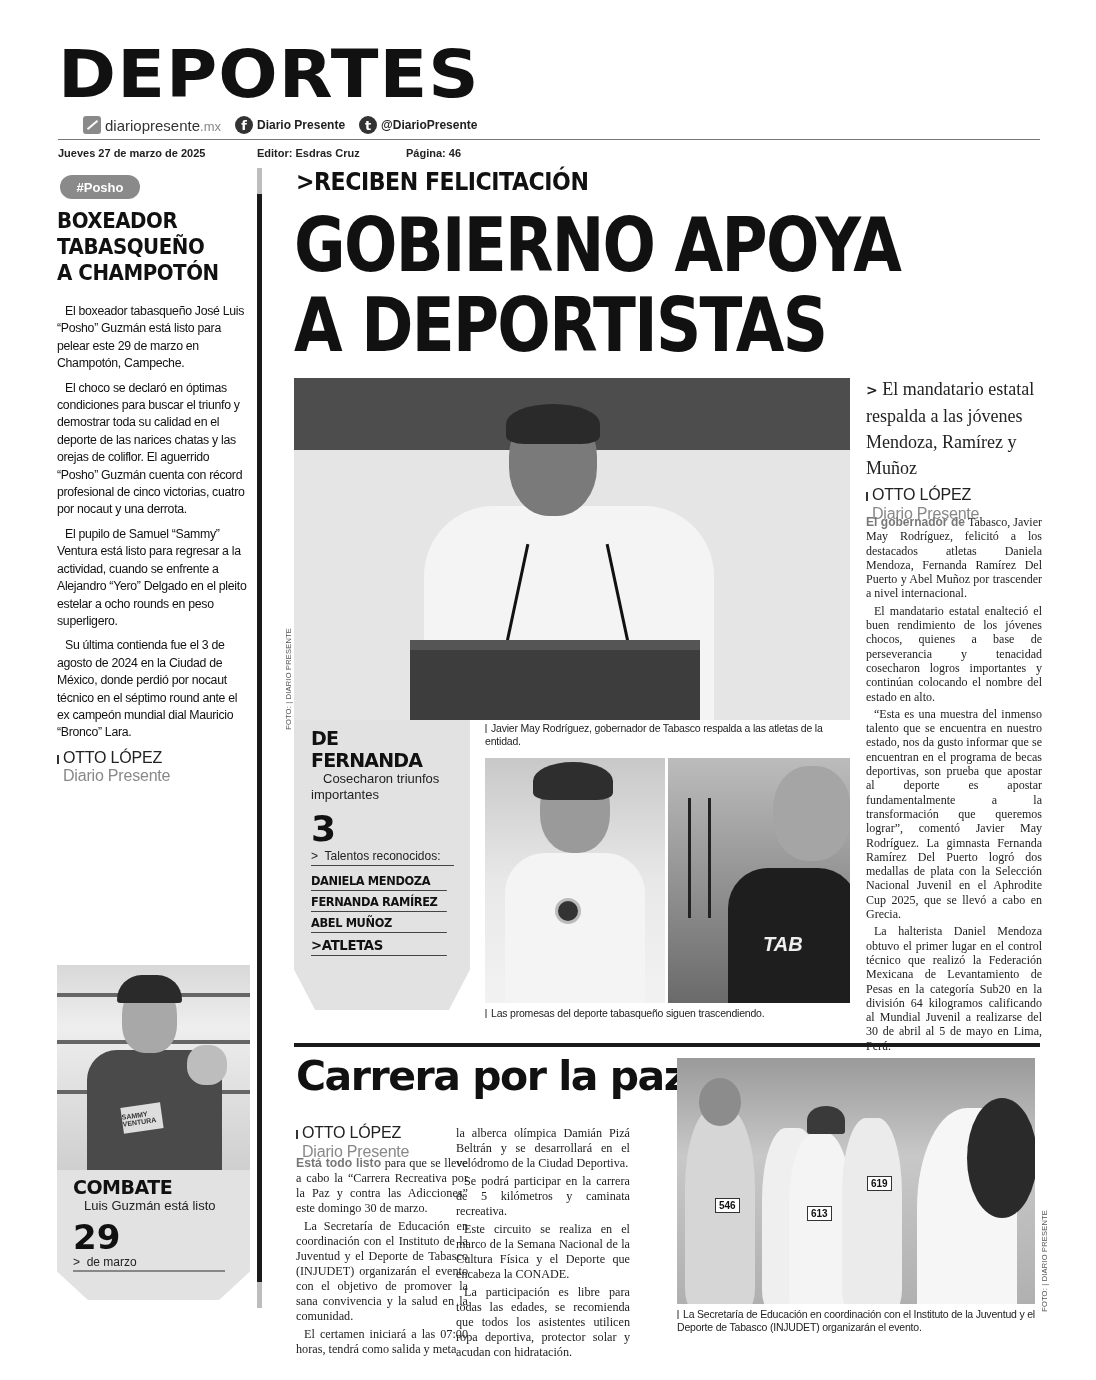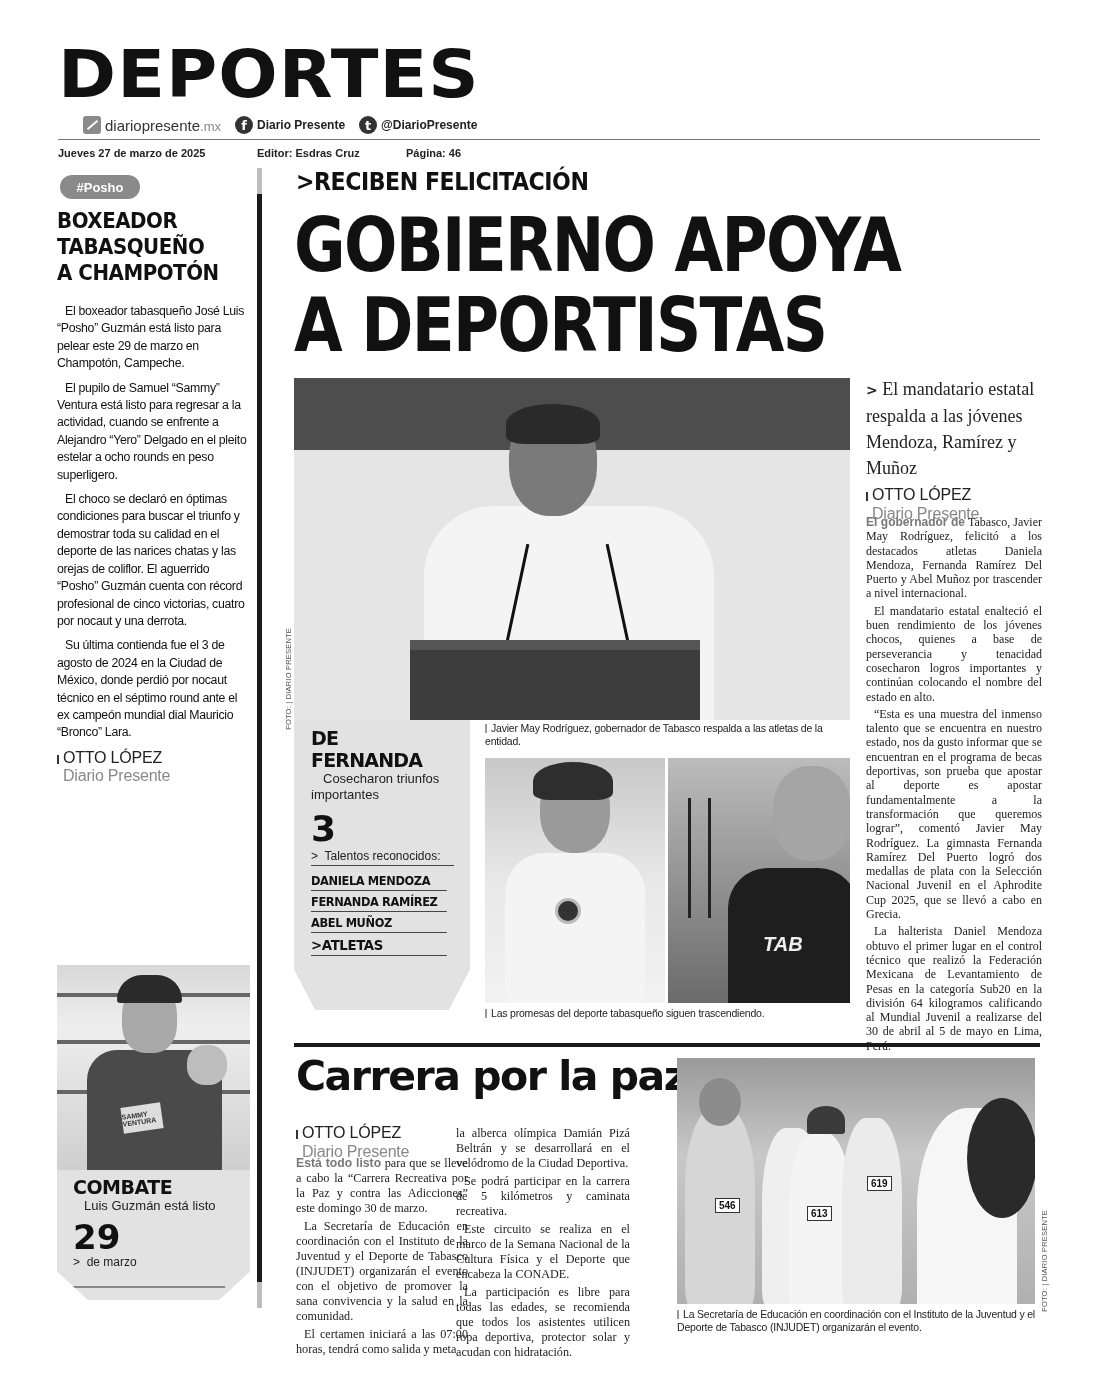--- a/index.html
+++ b/index.html
@@ -34,21 +34,21 @@
   .boxer-cap { position: absolute; left: 60px; top: 10px; width: 65px; height: 28px; border-radius: 30px 30px 4px 4px; background: #2a2a2a; }
   .boxer-body { position: absolute; left: 30px; top: 85px; width: 135px; height: 130px; border-radius: 30px 30px 0 0; background: #4a4a4a; }
   .boxer-fist { position: absolute; left: 130px; top: 80px; width: 40px; height: 40px; border-radius: 45%; background: #bdbdbd; }
   .boxer-logo { position: absolute; left: 65px; top: 140px; width: 40px; height: 26px; background: #ddd; font-size: 7px; font-weight: bold; color: #333; display: flex; align-items: center; justify-content: center; transform: rotate(-8deg); }
   .rope { position: absolute; left: 0; width: 100%; height: 4px; background: #666; }
 
   .side-box { left: 57px; top: 1170px; width: 193px; height: 130px; background: #e2e2e2; clip-path: polygon(0 0, 100% 0, 100% 78%, 84% 100%, 16% 100%, 0 78%); }
   .box-title { font-family: "DejaVu Sans", sans-serif; font-weight: bold; font-size: 19px; letter-spacing: -0.5px; color: #111; }
   .box-sub { font-size: 13px; color: #222; padding-left: 11px; }
   .box-num { font-family: "DejaVu Sans", sans-serif; font-weight: bold; font-size: 34px; line-height: 36px; color: #111; }
-  .box-note { font-size: 12px; color: #222; border-bottom: 2px solid #888; padding-bottom: 17px; }
+  .box-note { font-size: 12px; color: #222; border-bottom: 2px solid #888; padding-bottom: 1px; }
 
   
   .vdiv { left: 257px; top: 172px; width: 5px; height: 1126px; background: #1a1a1a; }
   .vdiv::before { content: ""; position: absolute; left: 0; top: -4px; width: 5px; height: 26px; background: #bdbdbd; }
   .vdiv::after { content: ""; position: absolute; left: 0; bottom: -10px; width: 5px; height: 26px; background: #bdbdbd; }
 
   
   .kicker { left: 296px; top: 168px; font-family: "DejaVu Sans", sans-serif; font-weight: bold; font-size: 24px; letter-spacing: -0.5px; color: #111; transform: scaleX(0.92); transform-origin: left; }
   .main-headline { left: 294px; top: 205px; width: 720px; font-family: "DejaVu Sans", sans-serif; font-weight: bold; font-size: 74px; line-height: 80px; letter-spacing: -2px; color: #111; transform: scaleX(0.85); transform-origin: left; white-space: nowrap; }
 
@@ -112,22 +112,22 @@
 
 <div class="abs tag-pill">#Posho</div>
 <div class="abs side-headline">
   <div>BOXEADOR</div>
   <div>TABASQUEÑO</div>
   <div>A CHAMPOTÓN</div>
 </div>
 
 <div class="abs side-body">
   <p>El boxeador tabasqueño José Luis “Posho” Guzmán está listo para pelear este 29 de marzo en Champotón, Campeche.</p>
+  <p>El choco se declaró en óptimas condiciones para buscar el triunfo y demostrar toda su calidad en el deporte de las narices chatas y las orejas de coliflor. El aguerrido “Posho” Guzmán cuenta con récord profesional de cinco victorias, cuatro por nocaut y una derrota.</p>
   <p>El pupilo de Samuel “Sammy” Ventura está listo para regresar a la actividad, cuando se enfrente a Alejandro “Yero” Delgado en el pleito estelar a ocho rounds en peso superligero.</p>
-  <p>El choco se declaró en óptimas condiciones para buscar el triunfo y demostrar toda su calidad en el deporte de las narices chatas y las orejas de coliflor. El aguerrido “Posho” Guzmán cuenta con récord profesional de cinco victorias, cuatro por nocaut y una derrota.</p>
   <p>Su última contienda fue el 3 de agosto de 2024 en la Ciudad de México, donde perdió por nocaut técnico en el séptimo round ante el ex campeón mundial dial Mauricio “Bronco” Lara.</p>
   <div class="byline">
     <span class="bar"></span><span>OTTO LÓPEZ</span>
     <span class="org">Diario Presente</span>
   </div>
 </div>
 
 <div class="abs side-photo">
   <div class="rope" style="top:28px;"></div>
   <div class="rope" style="top:75px;"></div>

